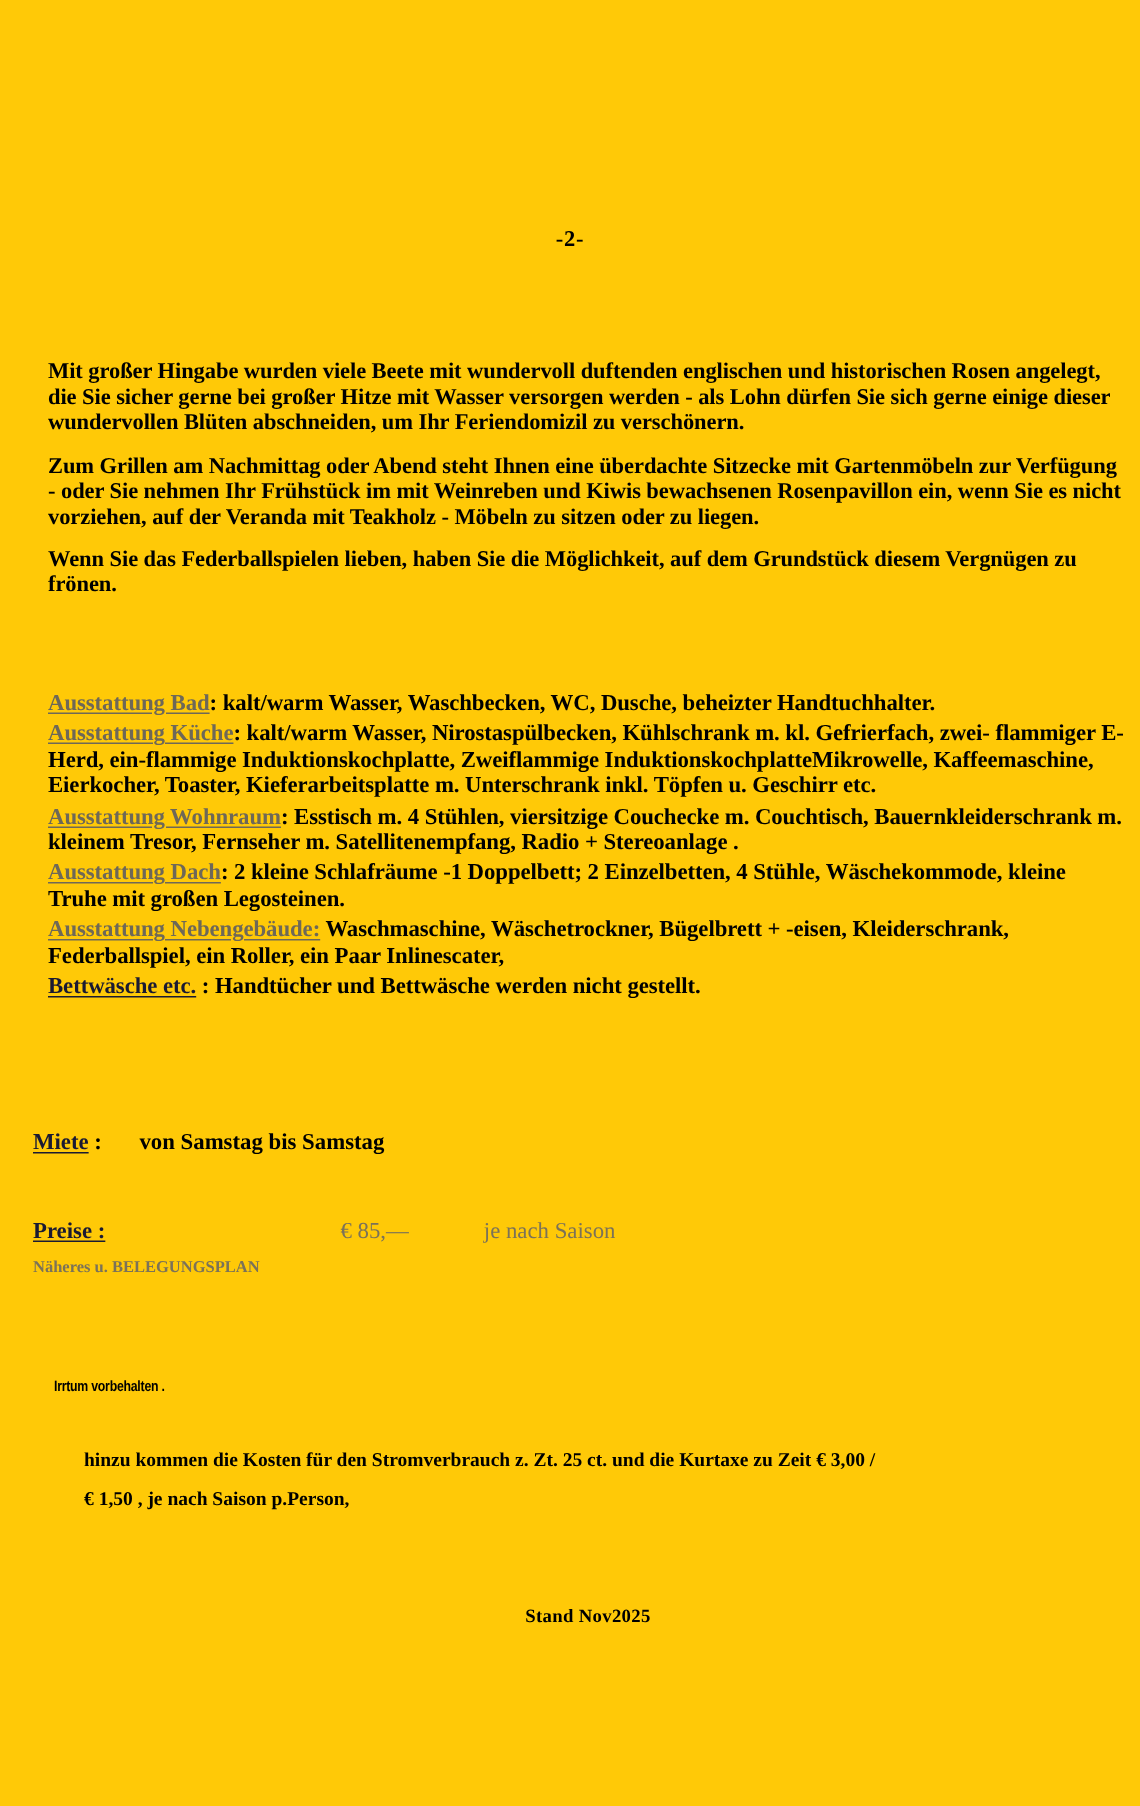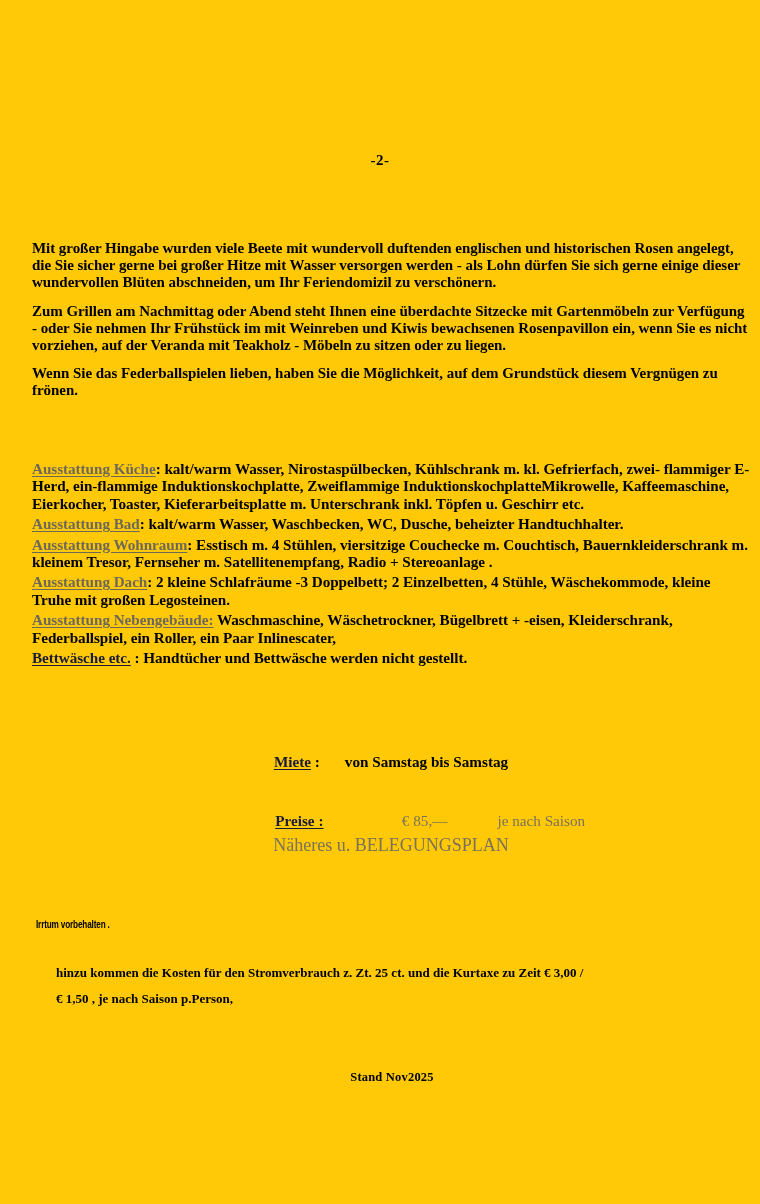--- a/index.html
+++ b/index.html
@@ -62,23 +62,22 @@
   }
   .sect-head-dark {
     color: #1a1a33;
     text-decoration: underline;
     text-underline-offset: 1.5px;
     margin-top: 42px;
   }
 
   .rent-block {
     position: absolute;
-    left: 32px;
+    left: 22px;
     width: 718px;
-    text-align: center;
   }
   .rent-row {
     font-size: 15.2px;
     font-weight: bold;
     line-height: 24px;
     white-space: pre;
   }
   .rent-label {
     color: #1a1a33;
     text-decoration: underline;
@@ -86,22 +85,22 @@
   }
   .rent-value-dark {
     color: #000;
   }
   .rent-gray {
     color: #7B7259;
     font-weight: normal;
   }
   .rent-note {
     color: #7B7259;
-    font-size: 18px;
-    font-weight: normal;
+    font-size: 11px;
+    font-weight: bold;
     line-height: 24px;
   }
   .col-price {
     display: inline-block;
     width: 205px;
     margin-top: 35px;
   }
   .col-gapsm {
     display: inline-block;
     width: 25px;
@@ -150,27 +149,27 @@
   <div class="page-number">-2-</div>
 
   <div class="body-block" style="top:240px;">
     <p class="para">Mit großer Hingabe wurden viele Beete mit wundervoll duftenden englischen und historischen Rosen angelegt, die Sie sicher gerne bei großer Hitze mit Wasser versorgen werden - als Lohn dürfen Sie sich gerne einige dieser wundervollen Blüten abschneiden, um Ihr Feriendomizil zu verschönern.</p>
     <p class="para">Zum Grillen am Nachmittag oder Abend steht Ihnen eine überdachte Sitzecke mit Gartenmöbeln zur Verfügung - oder Sie nehmen Ihr Frühstück im mit Weinreben und Kiwis bewachsenen Rosenpavillon ein, wenn Sie es nicht vorziehen, auf der Veranda mit Teakholz - Möbeln zu sitzen oder zu liegen.</p>
     <p class="para">Wenn Sie das Federballspielen lieben, haben Sie die Möglichkeit, auf dem Grundstück diesem Vergnügen zu frönen.</p>
   </div>
 
   <div class="body-block" style="top:460px;">
 
+    <p class="sect"><span class="sect-head">Ausstattung Bad</span><span>: </span><span>kalt/warm Wasser, Waschbecken, WC, Dusche, beheizter Handtuchhalter.</span></p>
+
     <p class="sect"><span class="sect-head">Ausstattung Küche</span><span>: </span><span>kalt/warm Wasser, Nirostaspülbecken, Kühlschrank m. kl. Gefrierfach, zwei- flammiger E-Herd, ein-flammige Induktionskochplatte, Zweiflammige InduktionskochplatteMikrowelle, Kaffeemaschine, Eierkocher, Toaster, Kieferarbeitsplatte m. Unterschrank inkl. Töpfen u. Geschirr etc.</span></p>
-
-    <p class="sect"><span class="sect-head">Ausstattung Bad</span><span>: </span><span>kalt/warm Wasser, Waschbecken, WC, Dusche, beheizter Handtuchhalter.</span></p>
 
     <p class="sect"><span class="sect-head">Ausstattung Wohnraum</span><span>: </span><span>Esstisch m. 4 Stühlen, viersitzige Couchecke m. Couchtisch, Bauernkleiderschrank m. kleinem Tresor, Fernseher m. Satellitenempfang, Radio + Stereoanlage .</span></p>
 
-    <p class="sect"><span class="sect-head">Ausstattung Dach</span><span>: </span><span>2 kleine Schlafräume -3 Doppelbett; 2  Einzelbetten, 4 Stühle, Wäschekommode, kleine Truhe mit großen Legosteinen.</span></p>
+    <p class="sect"><span class="sect-head">Ausstattung Dach</span><span>: </span><span>2 kleine Schlafräume -1 Doppelbett; 2  Einzelbetten, 4 Stühle, Wäschekommode, kleine Truhe mit großen Legosteinen.</span></p>
 
     <p class="sect"><span class="sect-head">Ausstattung Nebengebäude:</span><span> </span><span>Waschmaschine, Wäschetrockner, Bügelbrett + -eisen, Kleiderschrank, Federballspiel, ein Roller, ein Paar Inlinescater,</span></p>
 
     <p class="sect"><span class="sect-head-dark">Bettwäsche etc.</span><span> : </span><span>Handtücher und Bettwäsche werden  nicht gestellt.</span></p>
 
   </div>
 
   <div class="rent-block" style="top:750px;">
 
     <div class="rent-row"><span class="rent-label">Miete</span><span> :</span><span class="col-gapsm"></span><span class="rent-value-dark">von Samstag bis Samstag</span></div>

